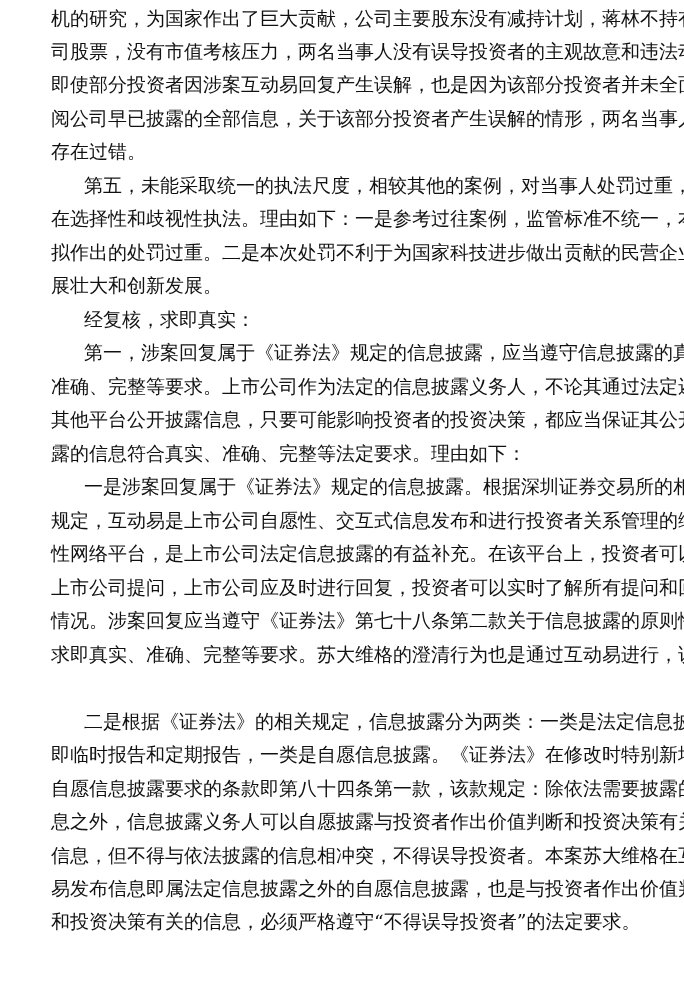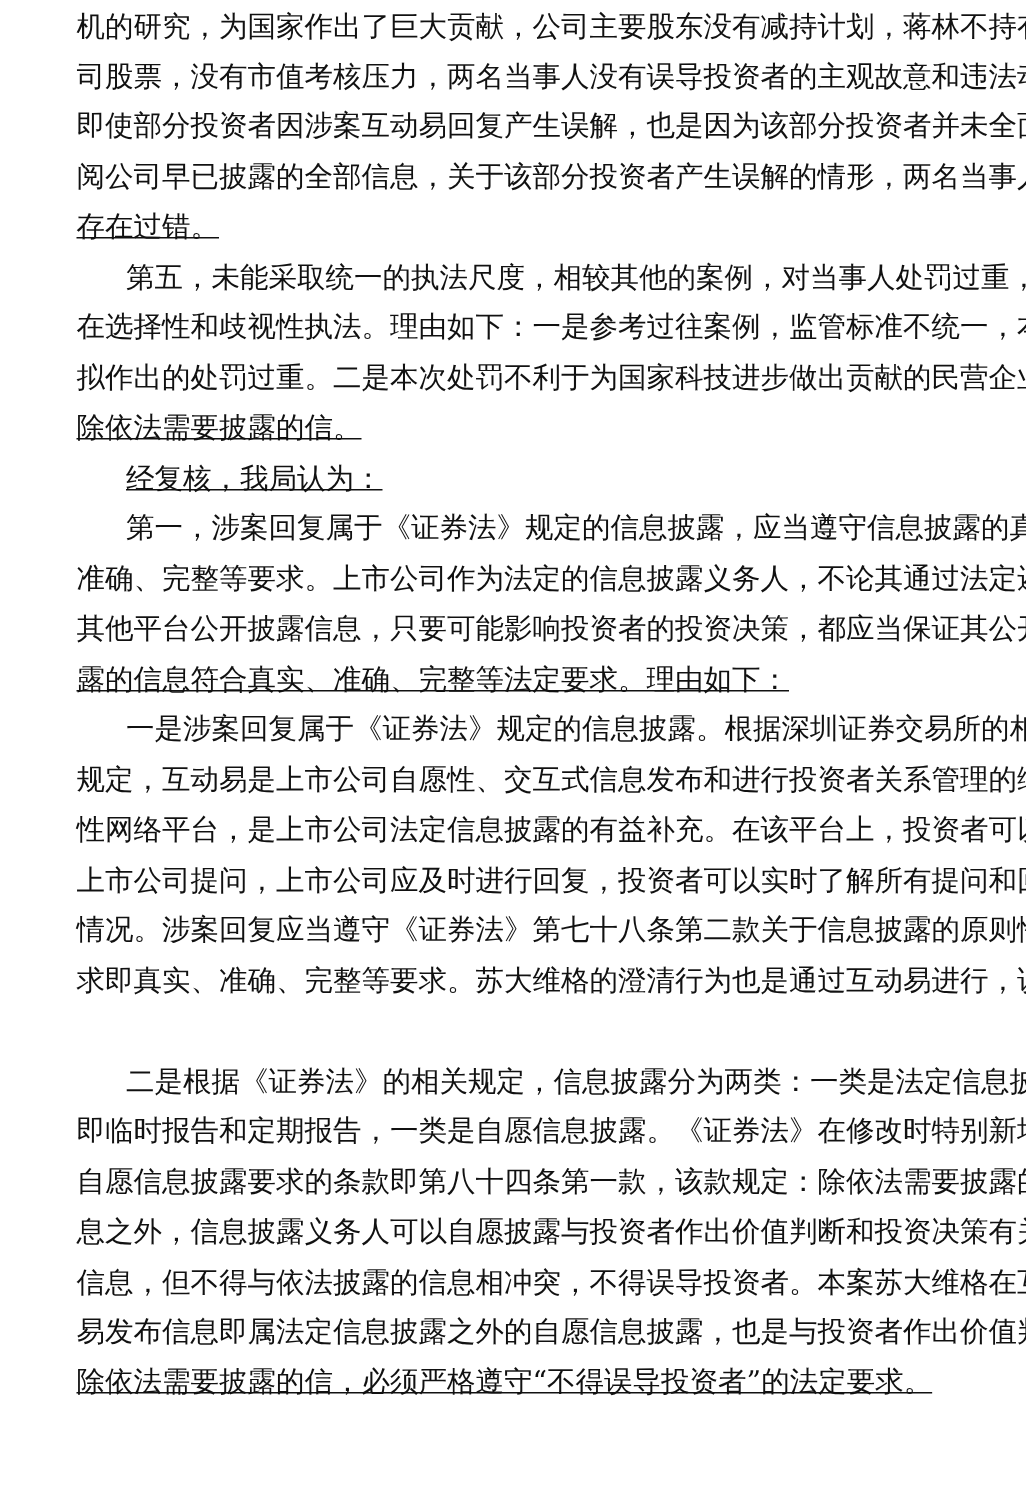--- a/index.html
+++ b/index.html
@@ -16,54 +16,54 @@
     width: 586px;
     height: 30px;
     line-height: 30px;
     font-size: 19px;
     white-space: nowrap;
     text-align: justify;
     text-align-last: justify;
     letter-spacing: 0;
   }
   .line.indent { left: 84px; width: 553px; }
-  .line.last { text-align-last: left; text-decoration: underline; }
+  .line.last { text-align-last: left; }
 </style>
 </head>
 <body>
 
 <div class="page">
 
   <div class="line" style="top:3px">机的研究，为国家作出了巨大贡献，公司主要股东没有减持计划，蒋林不持有公</div>
   <div class="line" style="top:36px">司股票，没有市值考核压力，两名当事人没有误导投资者的主观故意和违法动机，</div>
   <div class="line" style="top:69px">即使部分投资者因涉案互动易回复产生误解，也是因为该部分投资者并未全面查</div>
   <div class="line" style="top:103px">阅公司早已披露的全部信息，关于该部分投资者产生误解的情形，两名当事人不</div>
   <div class="line last" style="top:136px">存在过错。</div>
 
   <div class="line indent" style="top:170px">第五，未能采取统一的执法尺度，相较其他的案例，对当事人处罚过重，存</div>
   <div class="line" style="top:203px">在选择性和歧视性执法。理由如下：一是参考过往案例，监管标准不统一，本次</div>
   <div class="line" style="top:237px">拟作出的处罚过重。二是本次处罚不利于为国家科技进步做出贡献的民营企业发</div>
-  <div class="line last" style="top:270px">除依法需要披露的信。</div>
+  <div class="line last" style="top:270px">展壮大和创新发展。</div>
 
-  <div class="line indent last" style="top:304px">经复核，我局认为：</div>
+  <div class="line indent last" style="top:304px">经复核，求即真实：</div>
 
   <div class="line indent" style="top:337px">第一，涉案回复属于《证券法》规定的信息披露，应当遵守信息披露的真实、</div>
   <div class="line" style="top:371px">准确、完整等要求。上市公司作为法定的信息披露义务人，不论其通过法定还是</div>
   <div class="line" style="top:404px">其他平台公开披露信息，只要可能影响投资者的投资决策，都应当保证其公开披</div>
   <div class="line last" style="top:438px">露的信息符合真实、准确、完整等法定要求。理由如下：</div>
 
   <div class="line indent" style="top:471px">一是涉案回复属于《证券法》规定的信息披露。根据深圳证券交易所的相关</div>
   <div class="line" style="top:505px">规定，互动易是上市公司自愿性、交互式信息发布和进行投资者关系管理的综合</div>
   <div class="line" style="top:538px">性网络平台，是上市公司法定信息披露的有益补充。在该平台上，投资者可以向</div>
   <div class="line" style="top:572px">上市公司提问，上市公司应及时进行回复，投资者可以实时了解所有提问和回复</div>
   <div class="line" style="top:605px">情况。涉案回复应当遵守《证券法》第七十八条第二款关于信息披露的原则性要</div>
   <div class="line" style="top:639px">求即真实、准确、完整等要求。苏大维格的澄清行为也是通过互动易进行，说明</div>
 
   <div class="line indent" style="top:706px">二是根据《证券法》的相关规定，信息披露分为两类：一类是法定信息披露，</div>
   <div class="line" style="top:739px">即临时报告和定期报告，一类是自愿信息披露。《证券法》在修改时特别新增对</div>
   <div class="line" style="top:773px">自愿信息披露要求的条款即第八十四条第一款，该款规定：除依法需要披露的信</div>
   <div class="line" style="top:806px">息之外，信息披露义务人可以自愿披露与投资者作出价值判断和投资决策有关的</div>
   <div class="line" style="top:840px">信息，但不得与依法披露的信息相冲突，不得误导投资者。本案苏大维格在互动</div>
   <div class="line" style="top:873px">易发布信息即属法定信息披露之外的自愿信息披露，也是与投资者作出价值判断</div>
-  <div class="line last" style="top:906px">除依法需要披露的信，必须严格遵守“不得误导投资者”的法定要求。</div>
+  <div class="line last" style="top:906px">和投资决策有关的信息，必须严格遵守“不得误导投资者”的法定要求。</div>
 
 
 </div>
 
 </body></html>

